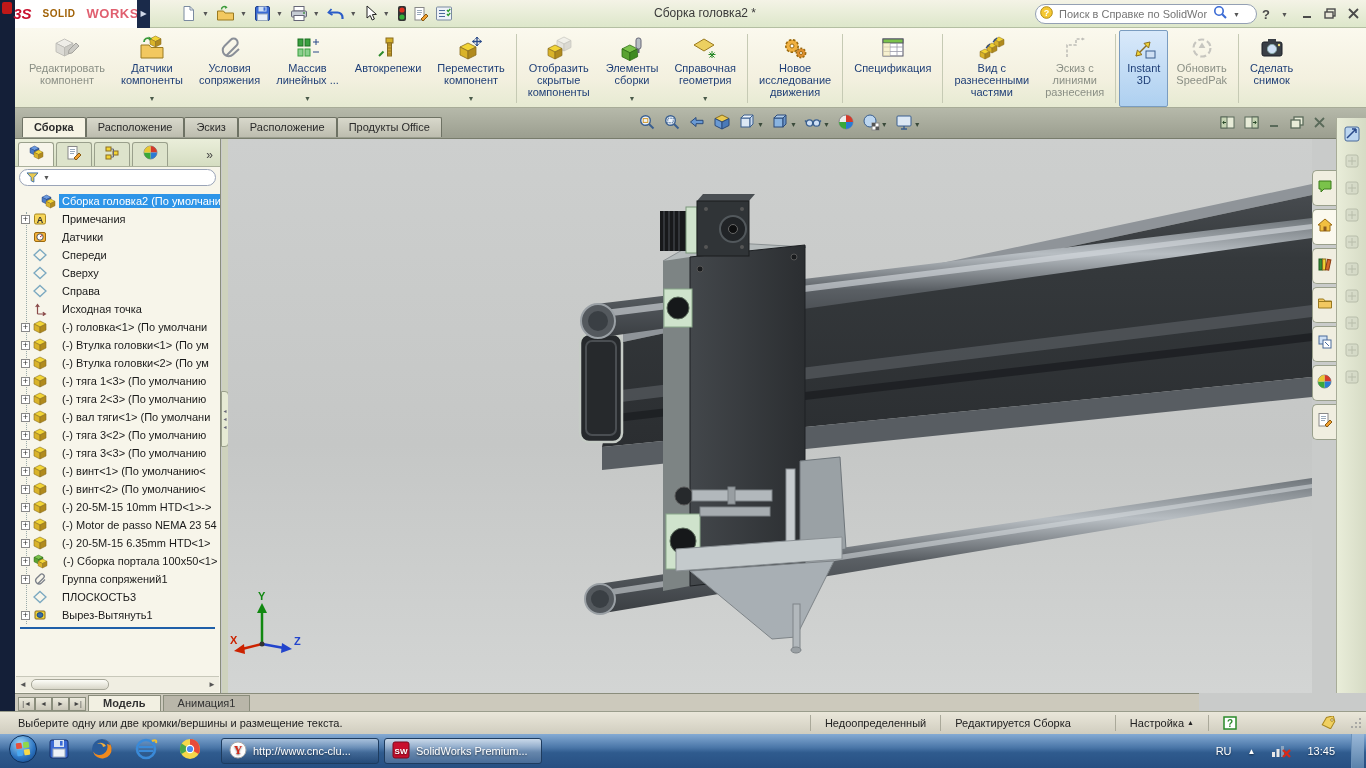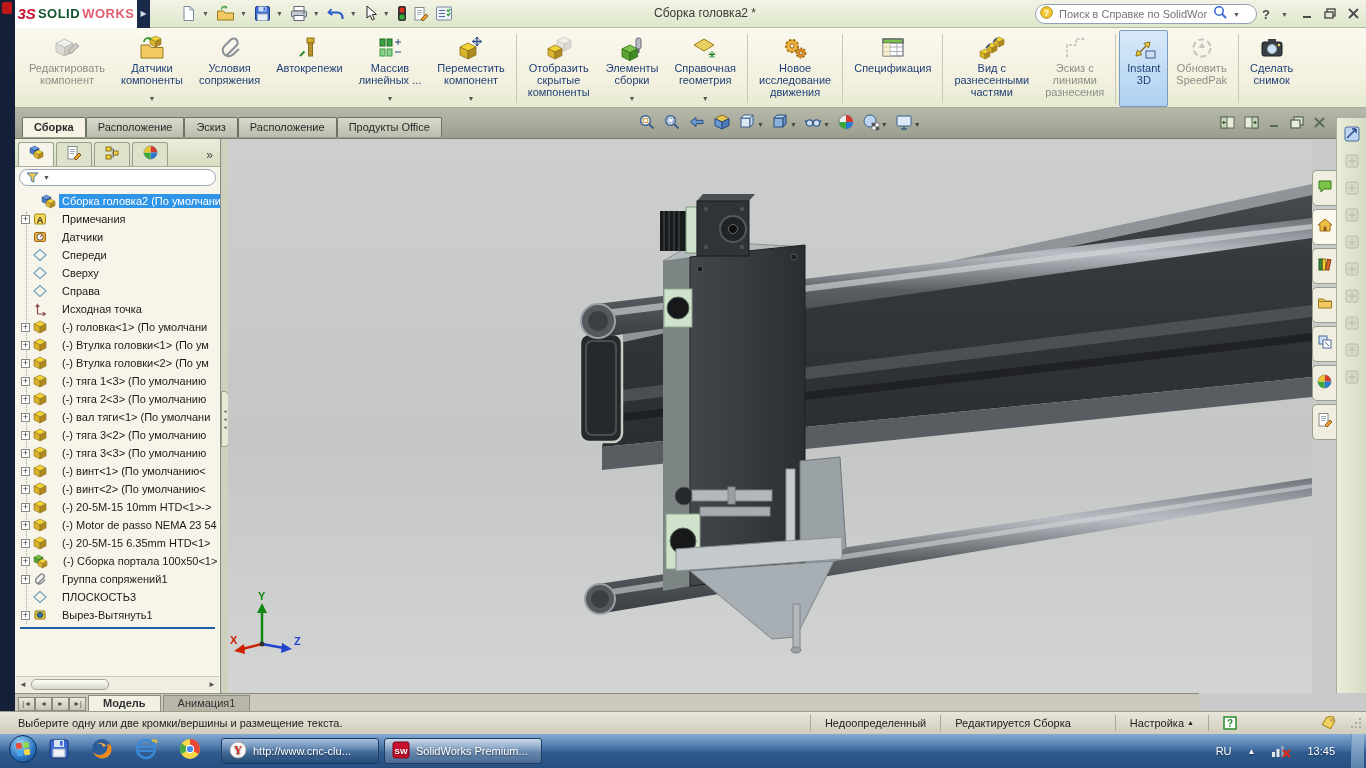--- a/index.html
+++ b/index.html
@@ -4,23 +4,23 @@
 <style>
   html,body{margin:0;padding:0;width:1366px;height:768px;overflow:hidden;
     font-family:"Liberation Sans",sans-serif;background:#c9cbca;position:relative;}
   *{box-sizing:border-box;}
   
   .desktop-strip{position:absolute;left:0;top:0;width:15px;height:734px;background:#141f38;}
   .corner-mark{position:absolute;left:2px;top:2px;width:10px;height:12px;background:#c01818;border-radius:2px;}
   
   .titlebar{position:absolute;left:15px;top:0;width:1351px;height:28px;
     background:linear-gradient(#f4f3e6,#dde7ca);border-bottom:1px solid #b4bfa2;display:flex;align-items:center;}
-  .brand{width:122px;height:28px;background:#fff;display:flex;align-items:center;justify-content:center;gap:2px;flex:none;}
+  .brand{width:122px;height:28px;background:#fff;display:flex;align-items:center;justify-content:center;gap:11px;flex:none;}
   .brand .mark{color:#c8102e;font-weight:bold;font-style:italic;font-size:15px;}
-  .brand .solid{color:#14532d;font-weight:bold;font-size:13px;letter-spacing:.5px;}
+  .brand .solid{color:#a16207;font-weight:bold;font-size:10px;letter-spacing:.5px;}
   .brand .works{color:#e06070;font-weight:bold;font-size:13px;letter-spacing:.5px;}
   .brand-exp{width:13px;height:28px;background:#1a2a4a;color:#cfd8e8;font-size:8px;display:flex;align-items:center;justify-content:center;flex:none;}
   .qtools{display:flex;align-items:center;margin-left:28px;gap:2px;}
   .qtool{display:flex;align-items:center;padding:1px 2px;}
   .qcaret{font-size:7px;color:#555;margin:0 3px 0 1px;}
   .wtitle{position:absolute;left:560px;top:6px;width:260px;text-align:center;font-size:12px;color:#3a3a3a;}
   .search{position:absolute;left:1020px;top:4px;width:222px;height:20px;background:#fff;border:1px solid #94a0b4;
     border-radius:10px;display:flex;align-items:center;padding:0 4px 0 4px;gap:4px;}
   .search input{border:none;outline:none;background:transparent;font-size:11px;width:152px;color:#666;font-family:"Liberation Sans",sans-serif;}
   .titlebtns{position:absolute;right:6px;top:5px;display:flex;align-items:center;gap:10px;color:#4a4a4a;}
@@ -273,45 +273,45 @@
         </svg>
       </div>
       <div class="rlines">
         <div>Условия</div>
         <div>сопряжения</div>
       </div>
     </div>
     <div class="rbtn">
       <div class="ric">
         <svg width="26" height="26" viewBox="0 0 26 26">
-          <rect x="11" y="3" width="7" height="5" fill="#d4b02a" stroke="#8a6d1f"></rect>
-          <rect x="12.5" y="8" width="4" height="13" fill="#c8a232" stroke="#8a6d1f"></rect>
-          <path d="M12.5 10 h4 M12.5 13 h4 M12.5 16 h4 M12.5 19 h4" stroke="#8a6d1f" stroke-width="0.8"></path>
-          <path d="M4 21 l4.5 -4.5" stroke="#2a8a2a" stroke-width="2"></path>
-        </svg>
-      </div>
-      <div class="rlines">
-        <div>Автокрепежи</div>
-      </div>
-    </div>
-    <div class="rbtn">
-      <div class="ric">
-        <svg width="26" height="26" viewBox="0 0 26 26">
           <rect x="3" y="4" width="5" height="7" fill="#3aa040" stroke="#1a7020"></rect>
           <rect x="10" y="4" width="5" height="7" fill="#3aa040" stroke="#1a7020"></rect>
           <rect x="3" y="14" width="5" height="7" fill="#8ad08e" stroke="#3aa040"></rect>
           <rect x="10" y="14" width="5" height="7" fill="#8ad08e" stroke="#3aa040"></rect>
           <path d="M18 7 h6 M21 4 v6 M18 17 h6" stroke="#2a4a8a"></path>
         </svg>
       </div>
       <div class="rlines">
         <div>Массив</div>
         <div>линейных ...</div>
       </div>
       <div class="rcaret">▼</div>
+    </div>
+    <div class="rbtn">
+      <div class="ric">
+        <svg width="26" height="26" viewBox="0 0 26 26">
+          <rect x="11" y="3" width="7" height="5" fill="#d4b02a" stroke="#8a6d1f"></rect>
+          <rect x="12.5" y="8" width="4" height="13" fill="#c8a232" stroke="#8a6d1f"></rect>
+          <path d="M12.5 10 h4 M12.5 13 h4 M12.5 16 h4 M12.5 19 h4" stroke="#8a6d1f" stroke-width="0.8"></path>
+          <path d="M4 21 l4.5 -4.5" stroke="#2a8a2a" stroke-width="2"></path>
+        </svg>
+      </div>
+      <div class="rlines">
+        <div>Автокрепежи</div>
+      </div>
     </div>
     <div class="rbtn">
       <div class="ric">
         <svg width="26" height="26" viewBox="0 0 26 26">
           <g transform="translate(2,8) scale(0.8)">
             <polygon points="10,0 20,5 10,10 0,5" fill="#f2d435" stroke="#8a6d1f"></polygon>
             <polygon points="0,5 10,10 10,20 0,15" fill="#d9b32a" stroke="#8a6d1f"></polygon>
             <polygon points="10,10 20,5 20,15 10,20" fill="#b08a1e" stroke="#8a6d1f"></polygon>
           </g>
           <path d="M19 2 v9 M14.5 6.5 h9" stroke="#2a4a8a" stroke-width="1.3"></path>

